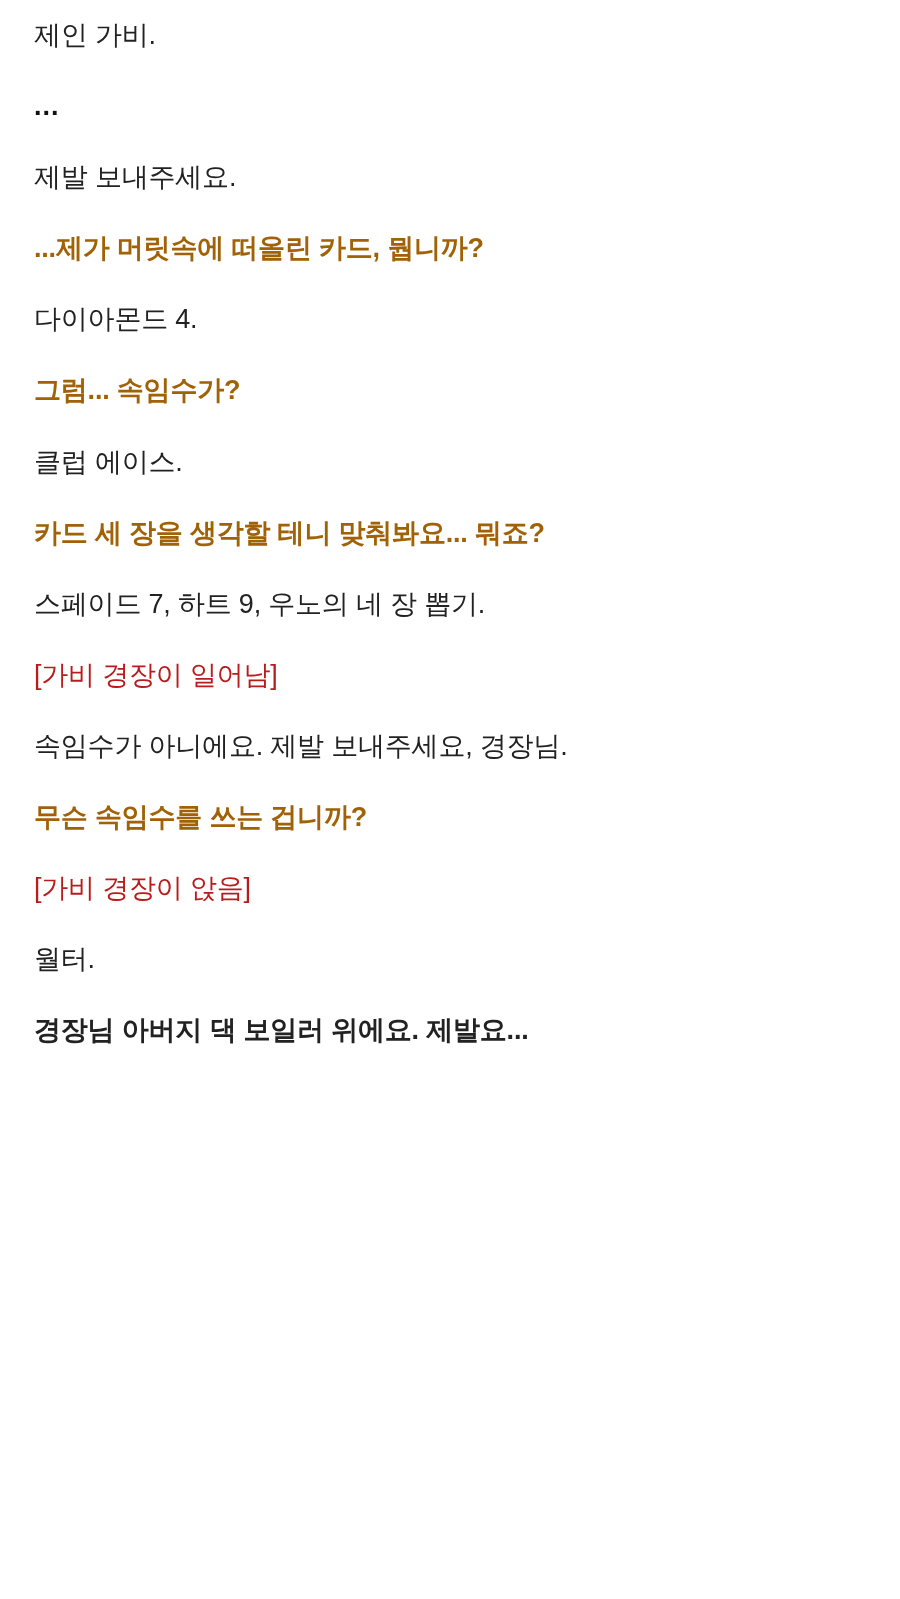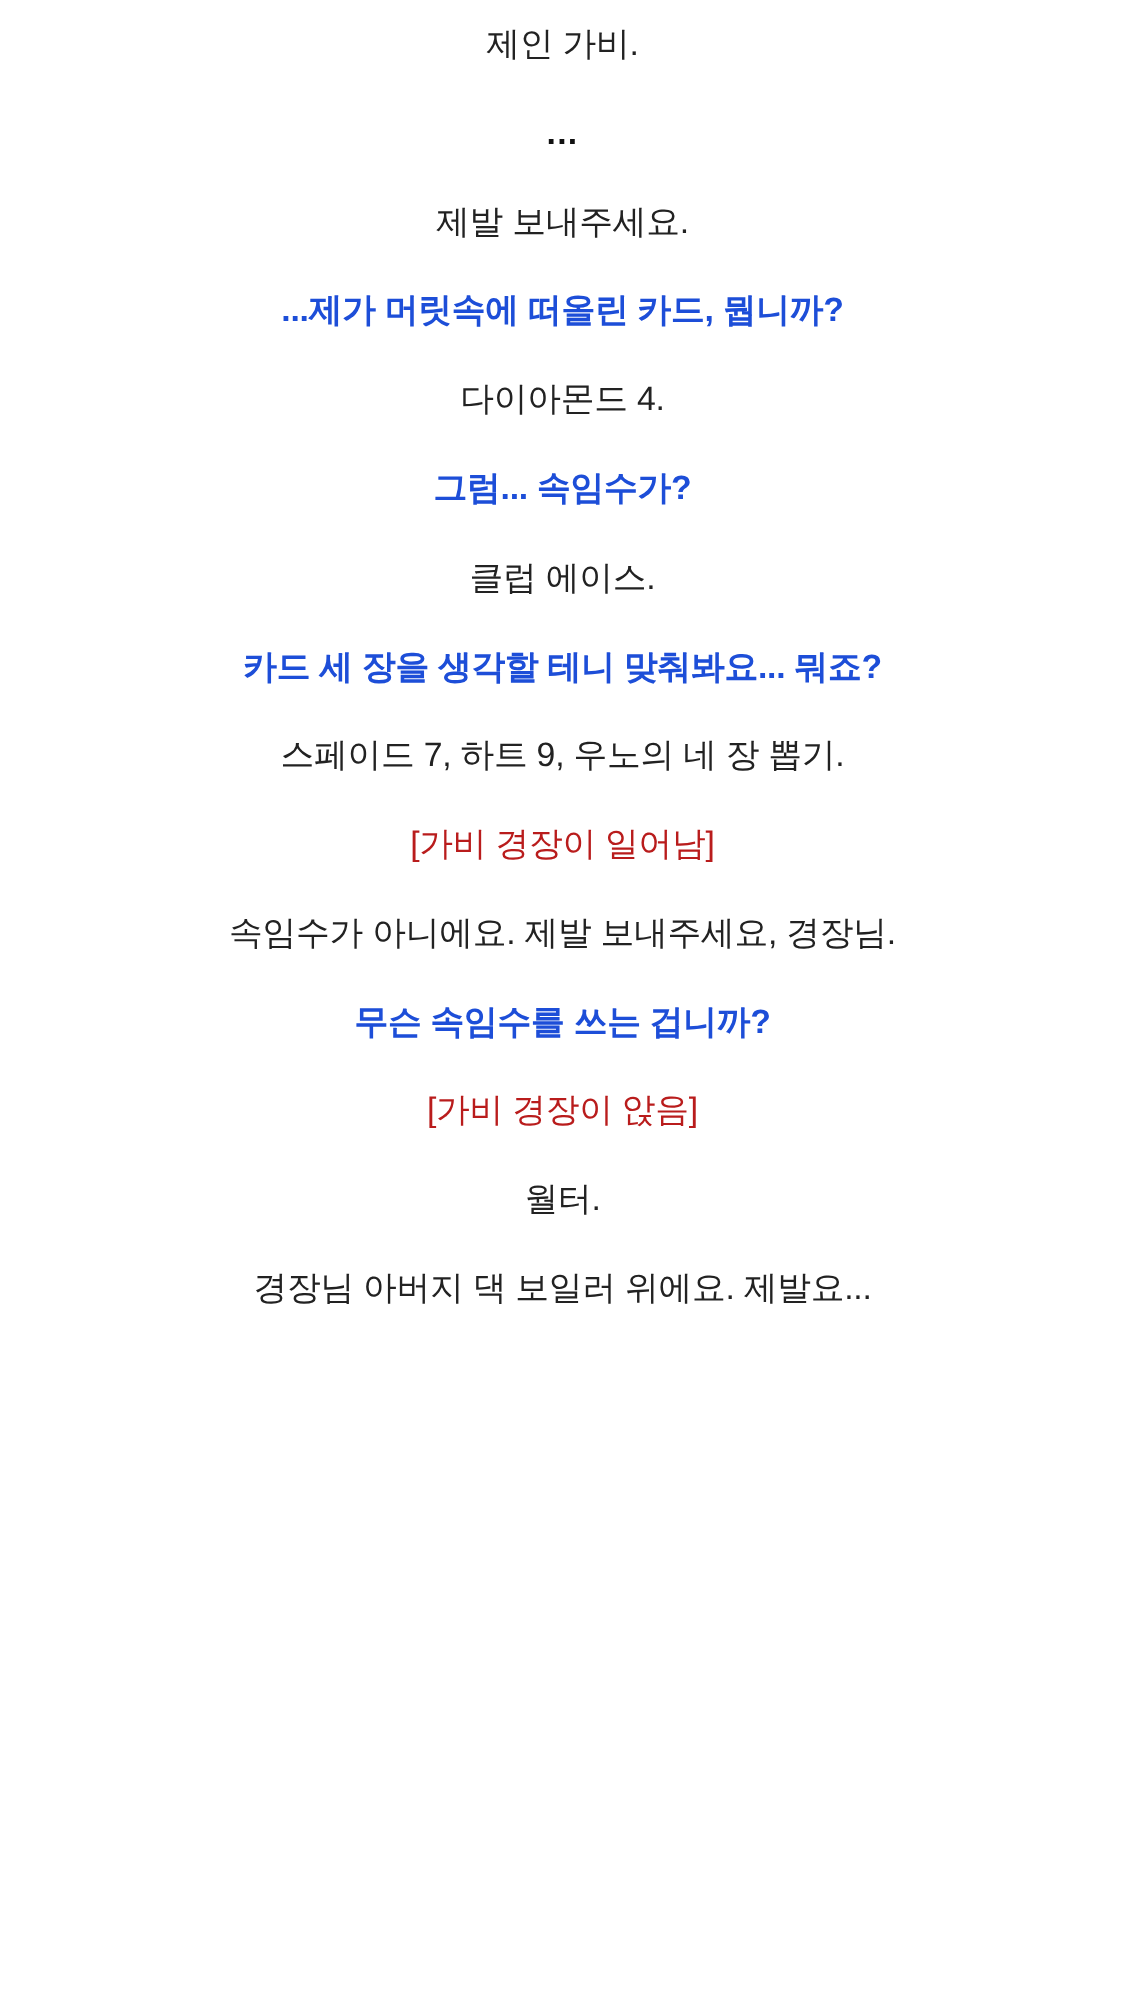--- a/index.html
+++ b/index.html
@@ -19,41 +19,41 @@
     width: 900px;
     box-sizing: border-box;
     padding: 18px 34px 20px 34px;
   }
   .line {
     font-size: 27px;
     line-height: 1.30;
     letter-spacing: -0.2px;
     margin: 0 0 36px 0;
     word-break: keep-all;
-    text-align: center;
   }
   .line.q {
     font-weight: 700;
-    color: #1d4ed8;
+    color: #a16207;
   }
   .line.a {
     font-weight: 400;
     color: #222222;
   }
   .line.stage {
     font-weight: 400;
     color: #b91c1c;
   }
   .line.ellipsis {
     font-weight: 700;
     letter-spacing: 1px;
     color: #111111;
   }
   .line:last-child {
     margin-bottom: 0;
+    font-weight: bold;
   }
 </style>
 </head>
 <body>
 
 <div class="page">
   <p class="line a">제인 가비.</p>
   <p class="line ellipsis">...</p>
   <p class="line a">제발 보내주세요.</p>
   <p class="line q">...제가 머릿속에 떠올린 카드, 뭡니까?</p>

